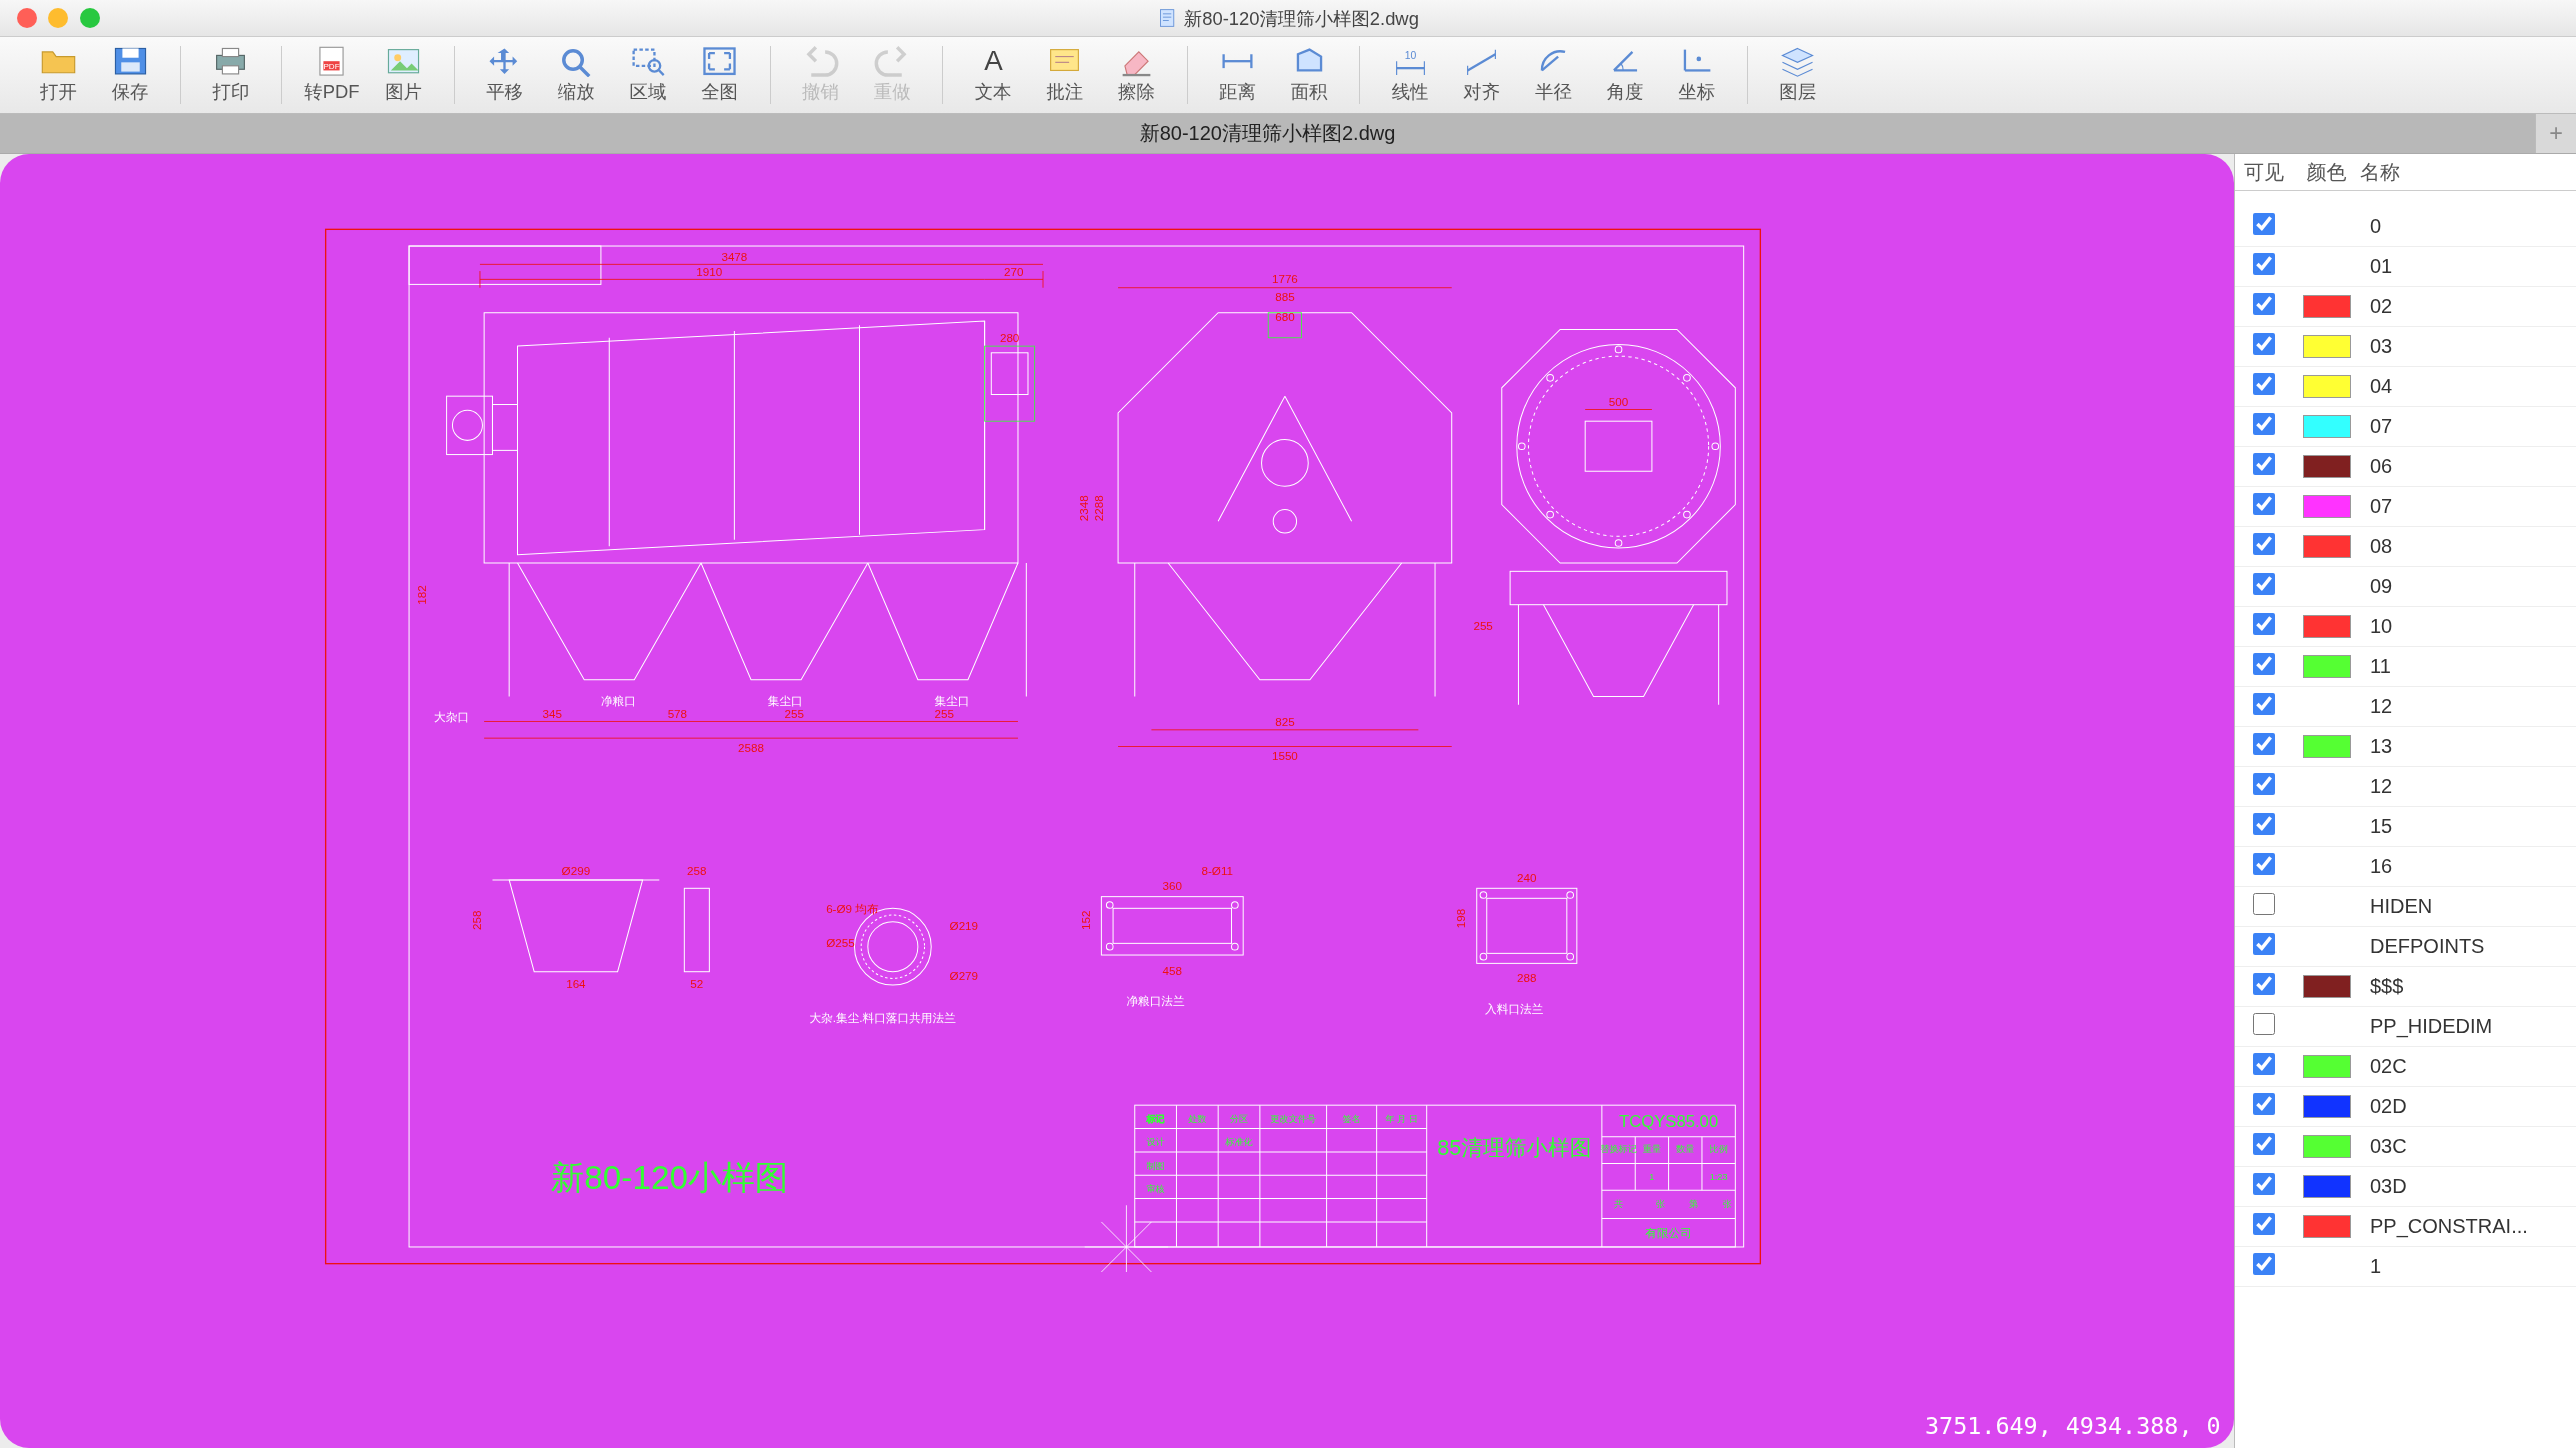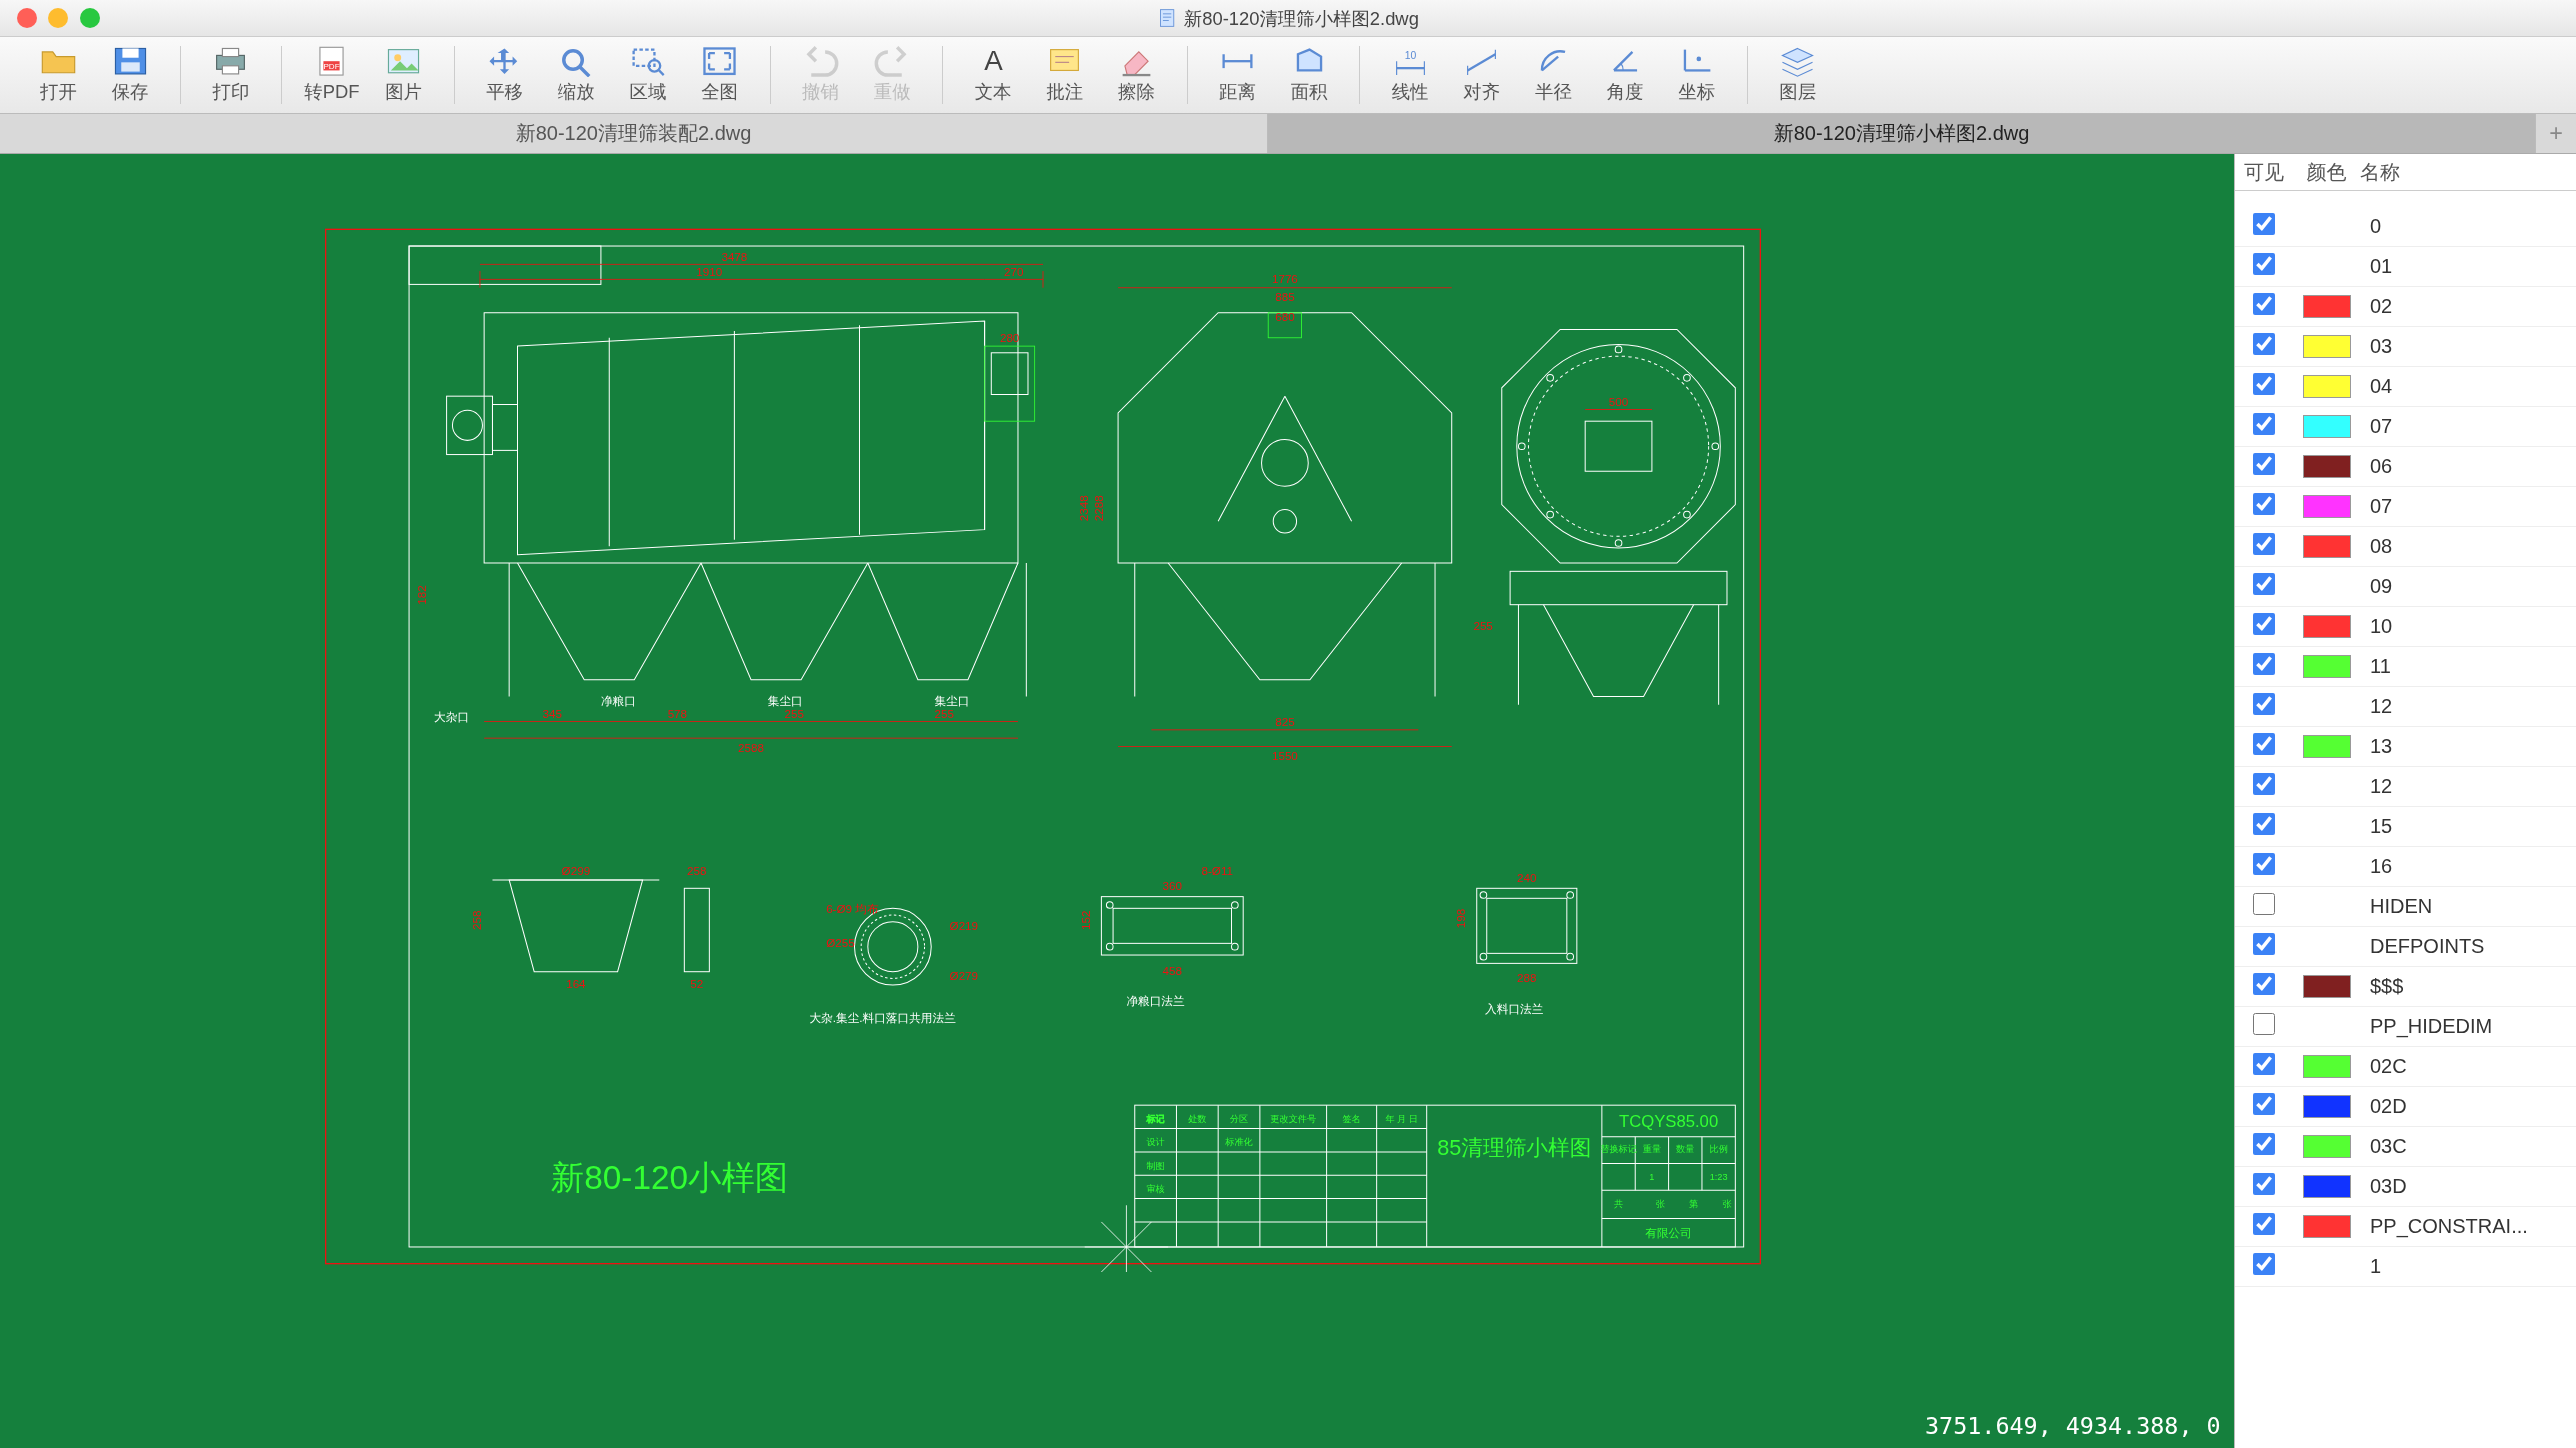--- a/index.html
+++ b/index.html
@@ -24,21 +24,21 @@
 .tb-btn.dis .ico{opacity:.35}
 
 
 .tabs { height:40px; background:#d9d9d9; display:flex; border-bottom:0.8px solid #aaa; }
 .tab { flex:1; display:flex; align-items:center; justify-content:center; border-right:0.8px solid #bbb; font-size:20px; color:#555; cursor:pointer; }
 .tab.active { background:#b8b8b8; color:#222; }
 .tab-add { width:40px; display:flex; align-items:center; justify-content:center; color:#888; font-size:23.4px; cursor:pointer; }
 
 
 .main { display:flex; height:calc(100% - 37px - 77px - 40px); }
-.canvas-wrap { flex:1; background:#15803d; position:relative; overflow:hidden; }
+.canvas-wrap { flex:1; background:#d946ef; position:relative; overflow:hidden;border-radius:29px; }
 .drawing { position:absolute; left:317px; top:67px; width:1452px; height:1051px; }
 
 
 .layers { width:342px; background:#fff; border-left:0.8px solid #bbb; display:flex; flex-direction:column; font-size:20px;gap:16px; }
 .lay-head { display:flex; height:37px; border-bottom:0.8px solid #ccc; align-items:center; }
 .lay-head .c-vis{width:58px;text-align:center;color:#555}
 .lay-head .c-col{width:67px;text-align:center;color:#555}
 .lay-head .c-nam{flex:1;text-align:left;color:#555}
 .lay-body{flex:1;overflow-y:auto}
 .lay-row { display:flex; height:40px; align-items:center; border-bottom:0.8px solid #eee; }
@@ -309,21 +309,20 @@
             <path d="M3 15l13 6 13-6" fill="none" stroke="#5b8bd4"></path>
             <path d="M3 21l13 6 13-6" fill="none" stroke="#5b8bd4"></path>
           </svg>
         </div>
         <div class="lbl">图层</div>
       </div>
     </div>
   </div>
 
 <div class="tabs" id="tabs">
-    <div class="tab">新80-120清理筛装配2.dwg</div>
     <div class="tab active">新80-120清理筛小样图2.dwg</div>
     <div class="tab-add">+</div>
   </div>
 
 <div class="main">
   <div class="canvas-wrap">
     <div class="drawing">
       <svg viewBox="0 0 1740 1260" style="font-size:22px">
 
         <rect x="10" y="10" width="1720" height="1240" class="rd"></rect>

